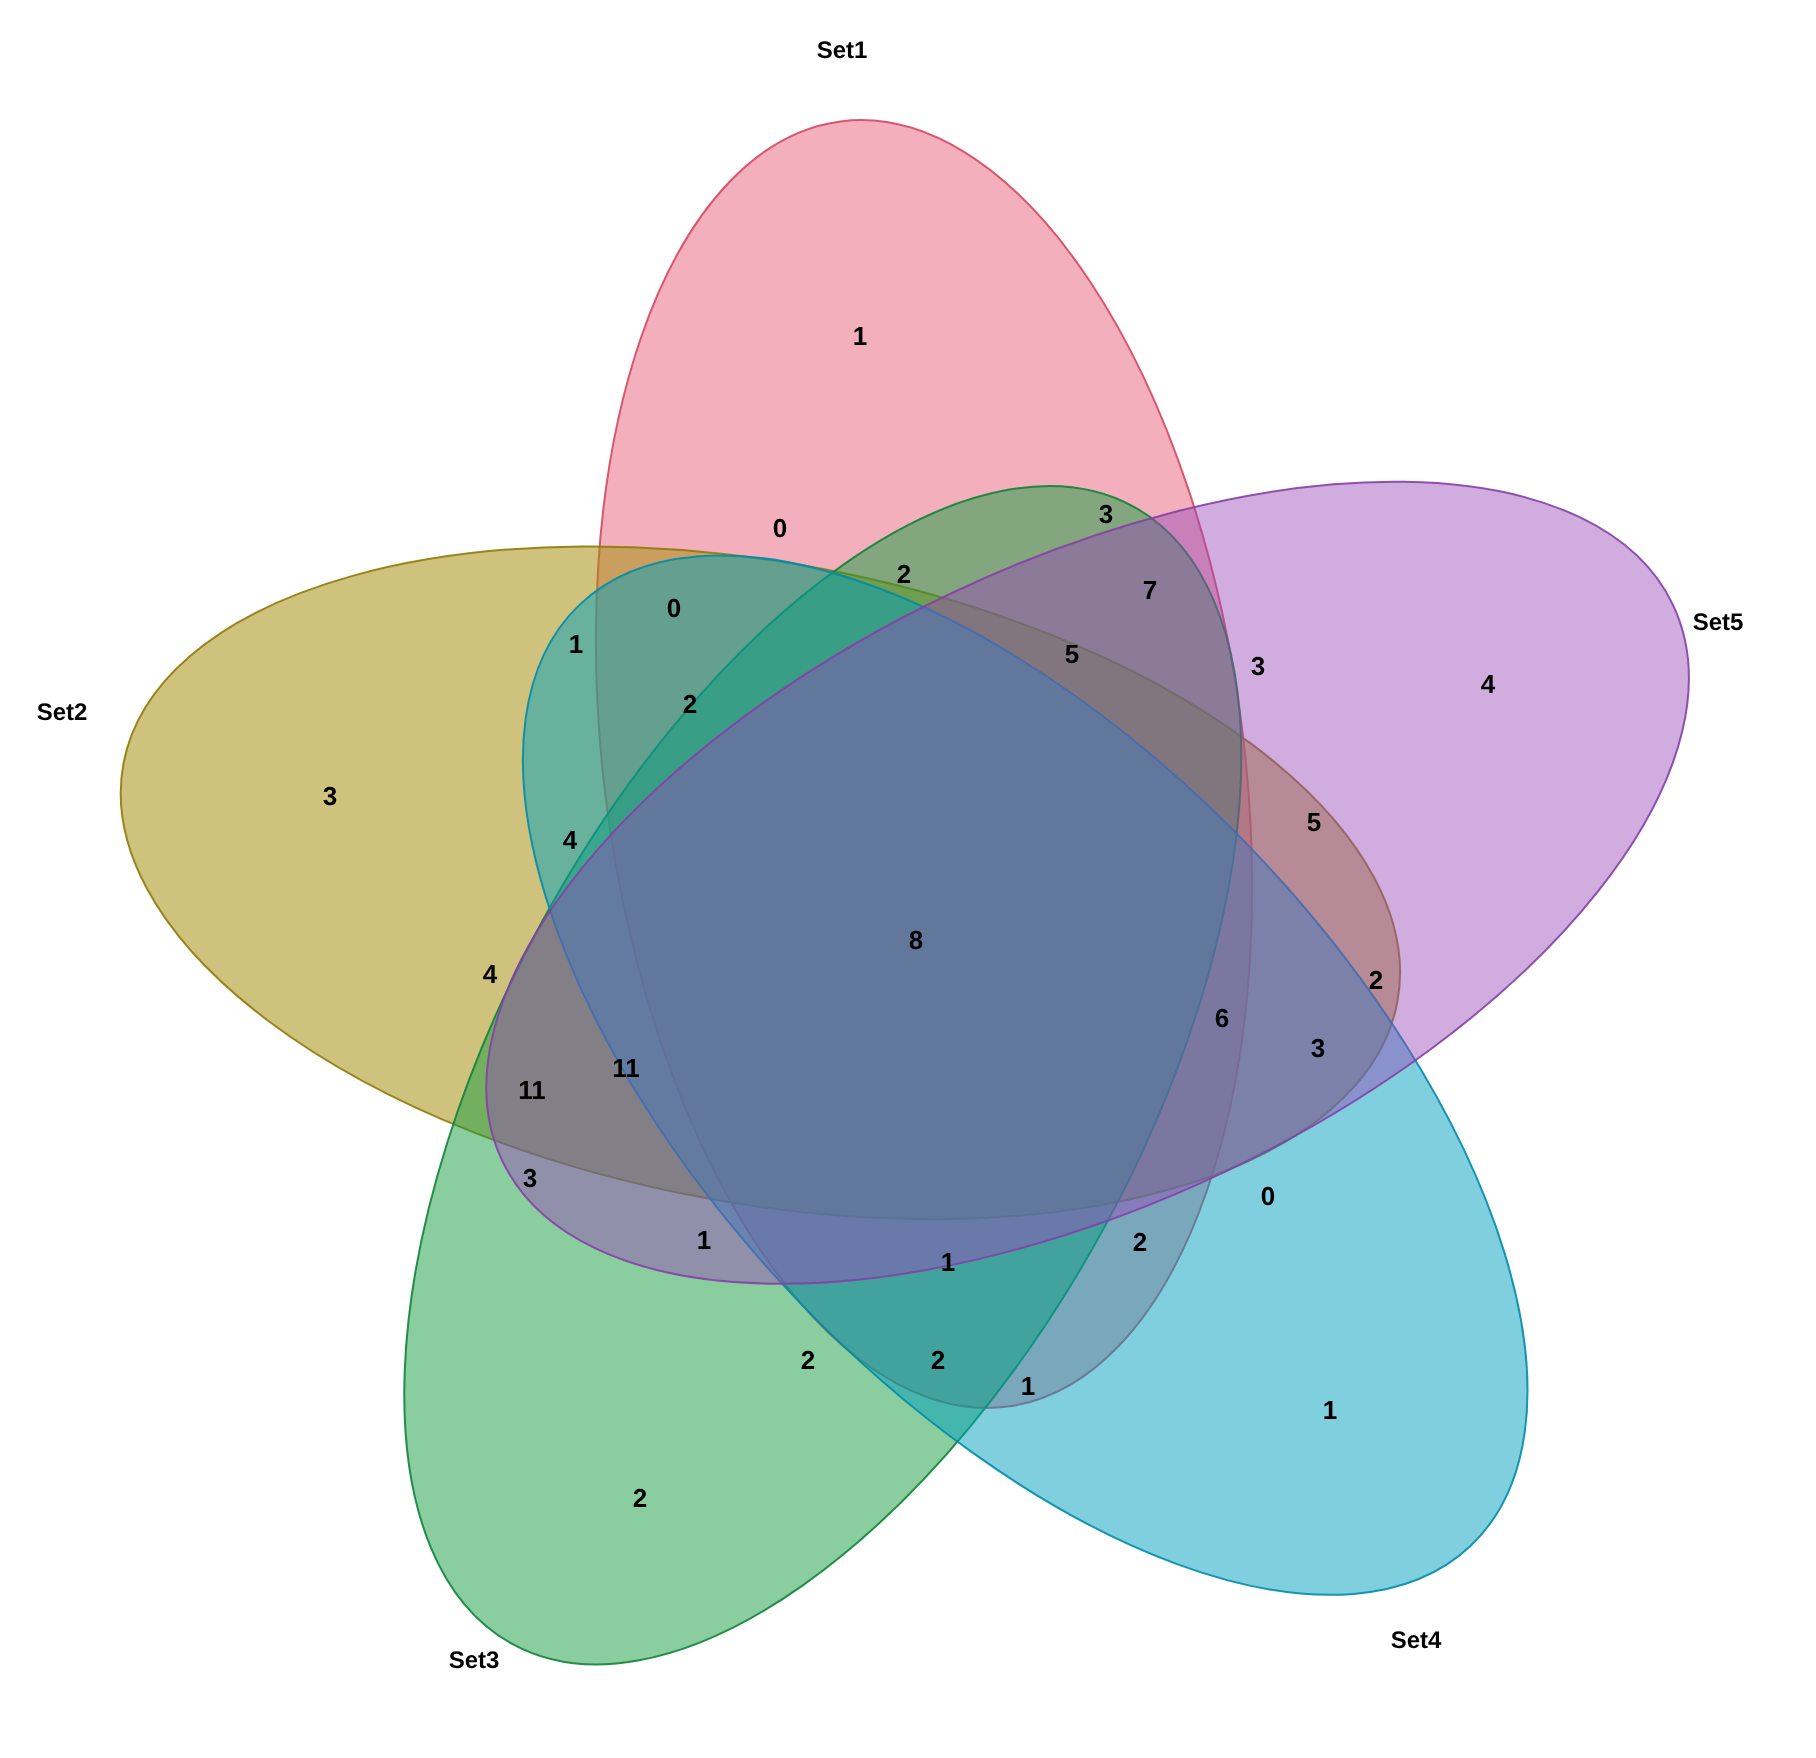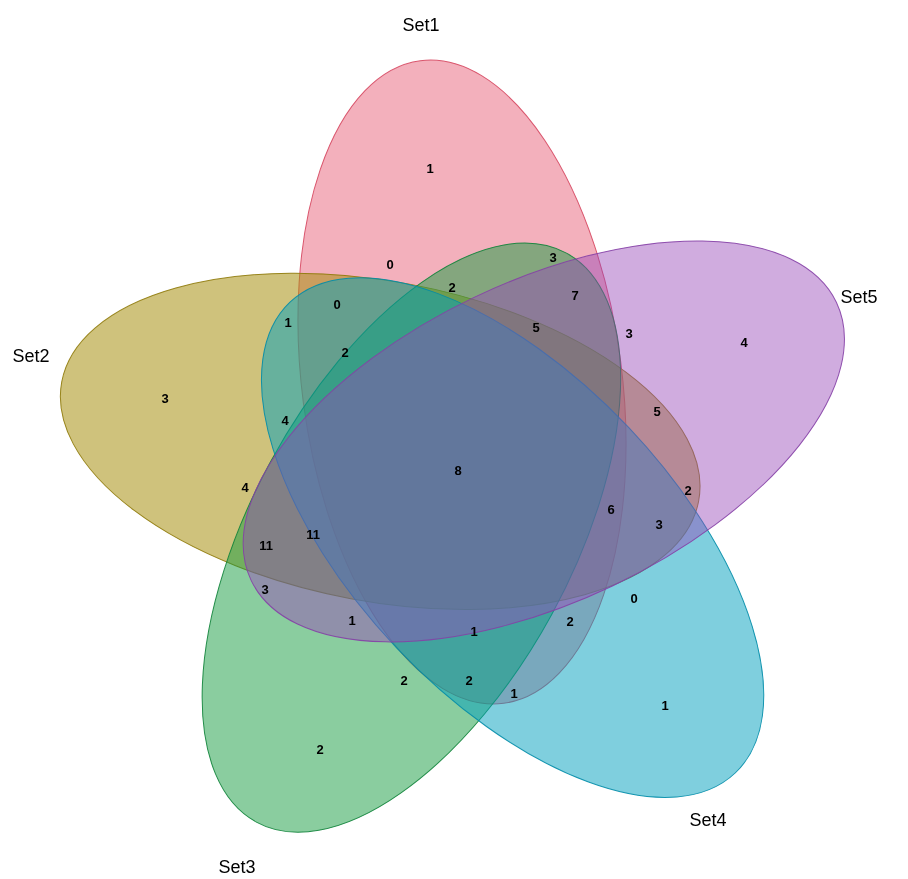--- a/index.html
+++ b/index.html
@@ -32,22 +32,22 @@
     position: absolute;
     transform: translate(-50%, -50%);
     font-size: 13px;
     font-weight: bold;
     color: #000000;
     white-space: nowrap;
   }
   .set-label {
     position: absolute;
     transform: translate(-50%, -50%);
-    font-size: 18px;
-    font-weight: normal;
+    font-size: 12px;
+    font-weight: bold;
     color: #000000;
     white-space: nowrap;
   }
 </style>
 </head>
 <body>
 
 <div class="figure">
   <svg class="venn-svg" width="908" height="879" viewBox="0 0 908 879">
       <ellipse cx="462" cy="382" rx="324" ry="160" transform="rotate(-97.4 462 382)" fill="#E5506A" fill-opacity="0.45" stroke="#D64760" stroke-opacity="0.9" stroke-width="1"></ellipse>
@@ -83,17 +83,17 @@
       <div class="region-value" style="left: 352px; top: 620px;">1</div>
       <div class="region-value" style="left: 570px; top: 621px;">2</div>
       <div class="region-value" style="left: 474px; top: 631px;">1</div>
       <div class="region-value" style="left: 404px; top: 680px;">2</div>
       <div class="region-value" style="left: 469px; top: 680px;">2</div>
       <div class="region-value" style="left: 514px; top: 693px;">1</div>
       <div class="region-value" style="left: 665px; top: 705px;">1</div>
       <div class="region-value" style="left: 320px; top: 749px;">2</div>
       <div class="set-label" style="left: 421px; top: 25px;">Set1</div>
       <div class="set-label" style="left: 31px; top: 356px;">Set2</div>
-      <div class="set-label" style="left: 237px; top: 867px;">Set3</div>
+      <div class="set-label" style="left: 237px; top: 830px;">Set3</div>
       <div class="set-label" style="left: 708px; top: 820px;">Set4</div>
-      <div class="set-label" style="left: 859px; top: 297px;">Set5</div>
+      <div class="set-label" style="left: 859px; top: 311px;">Set5</div>
     </div>
 </div>
 
 </body></html>

